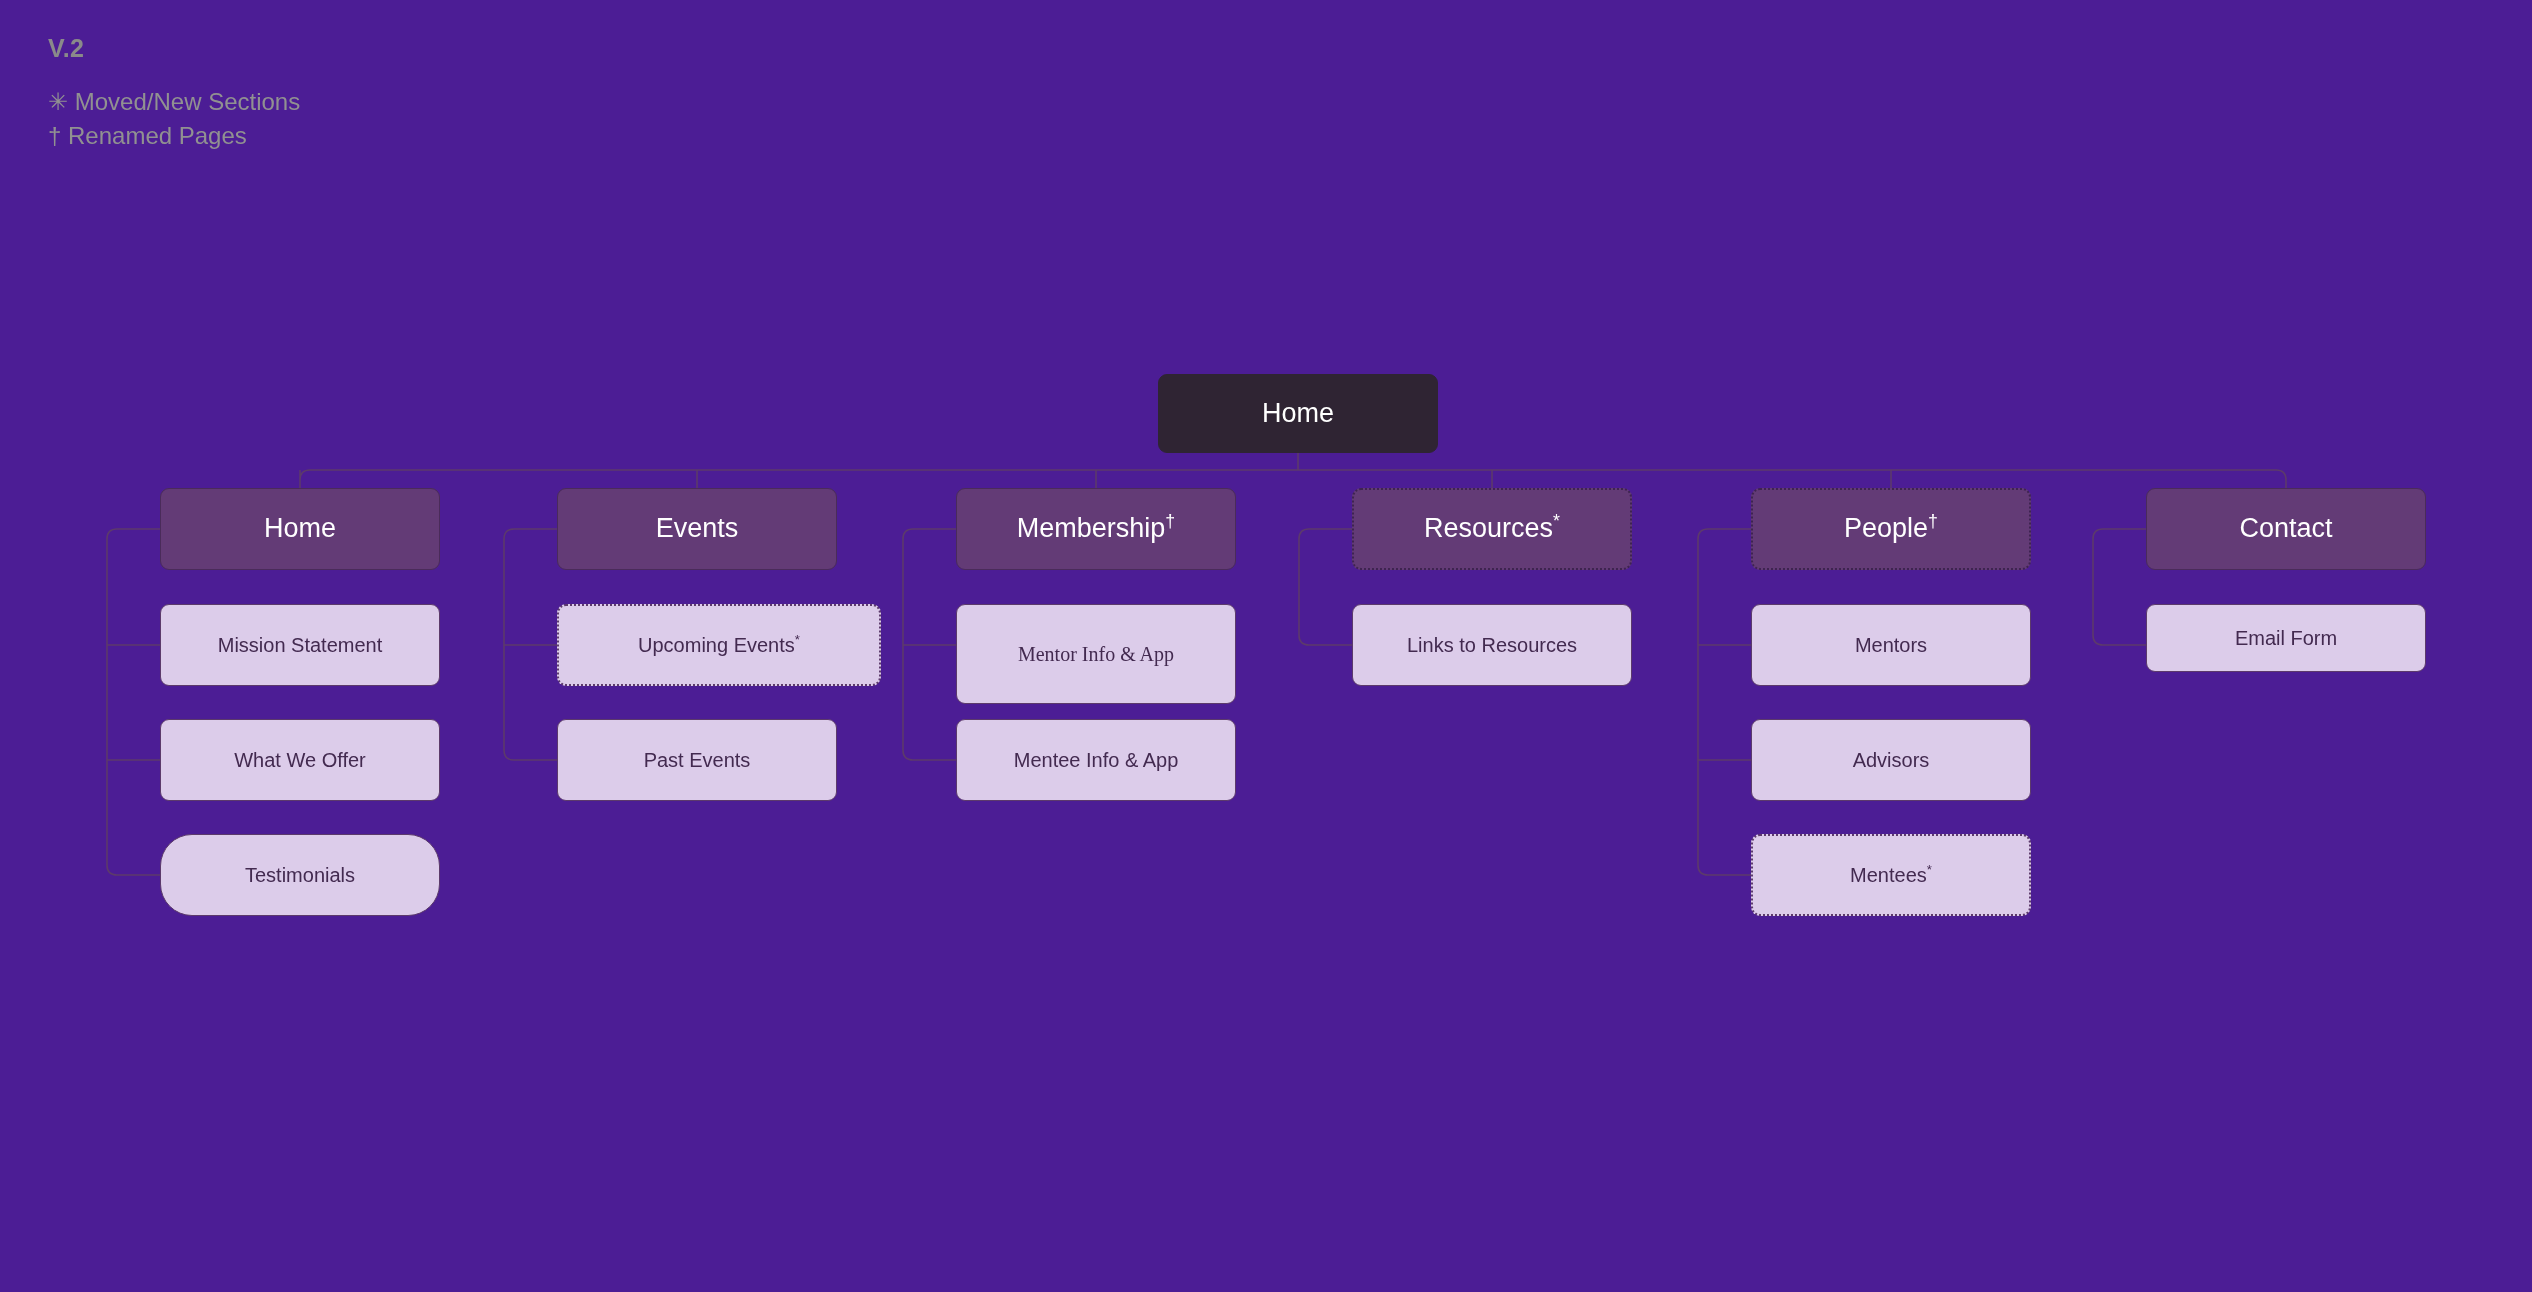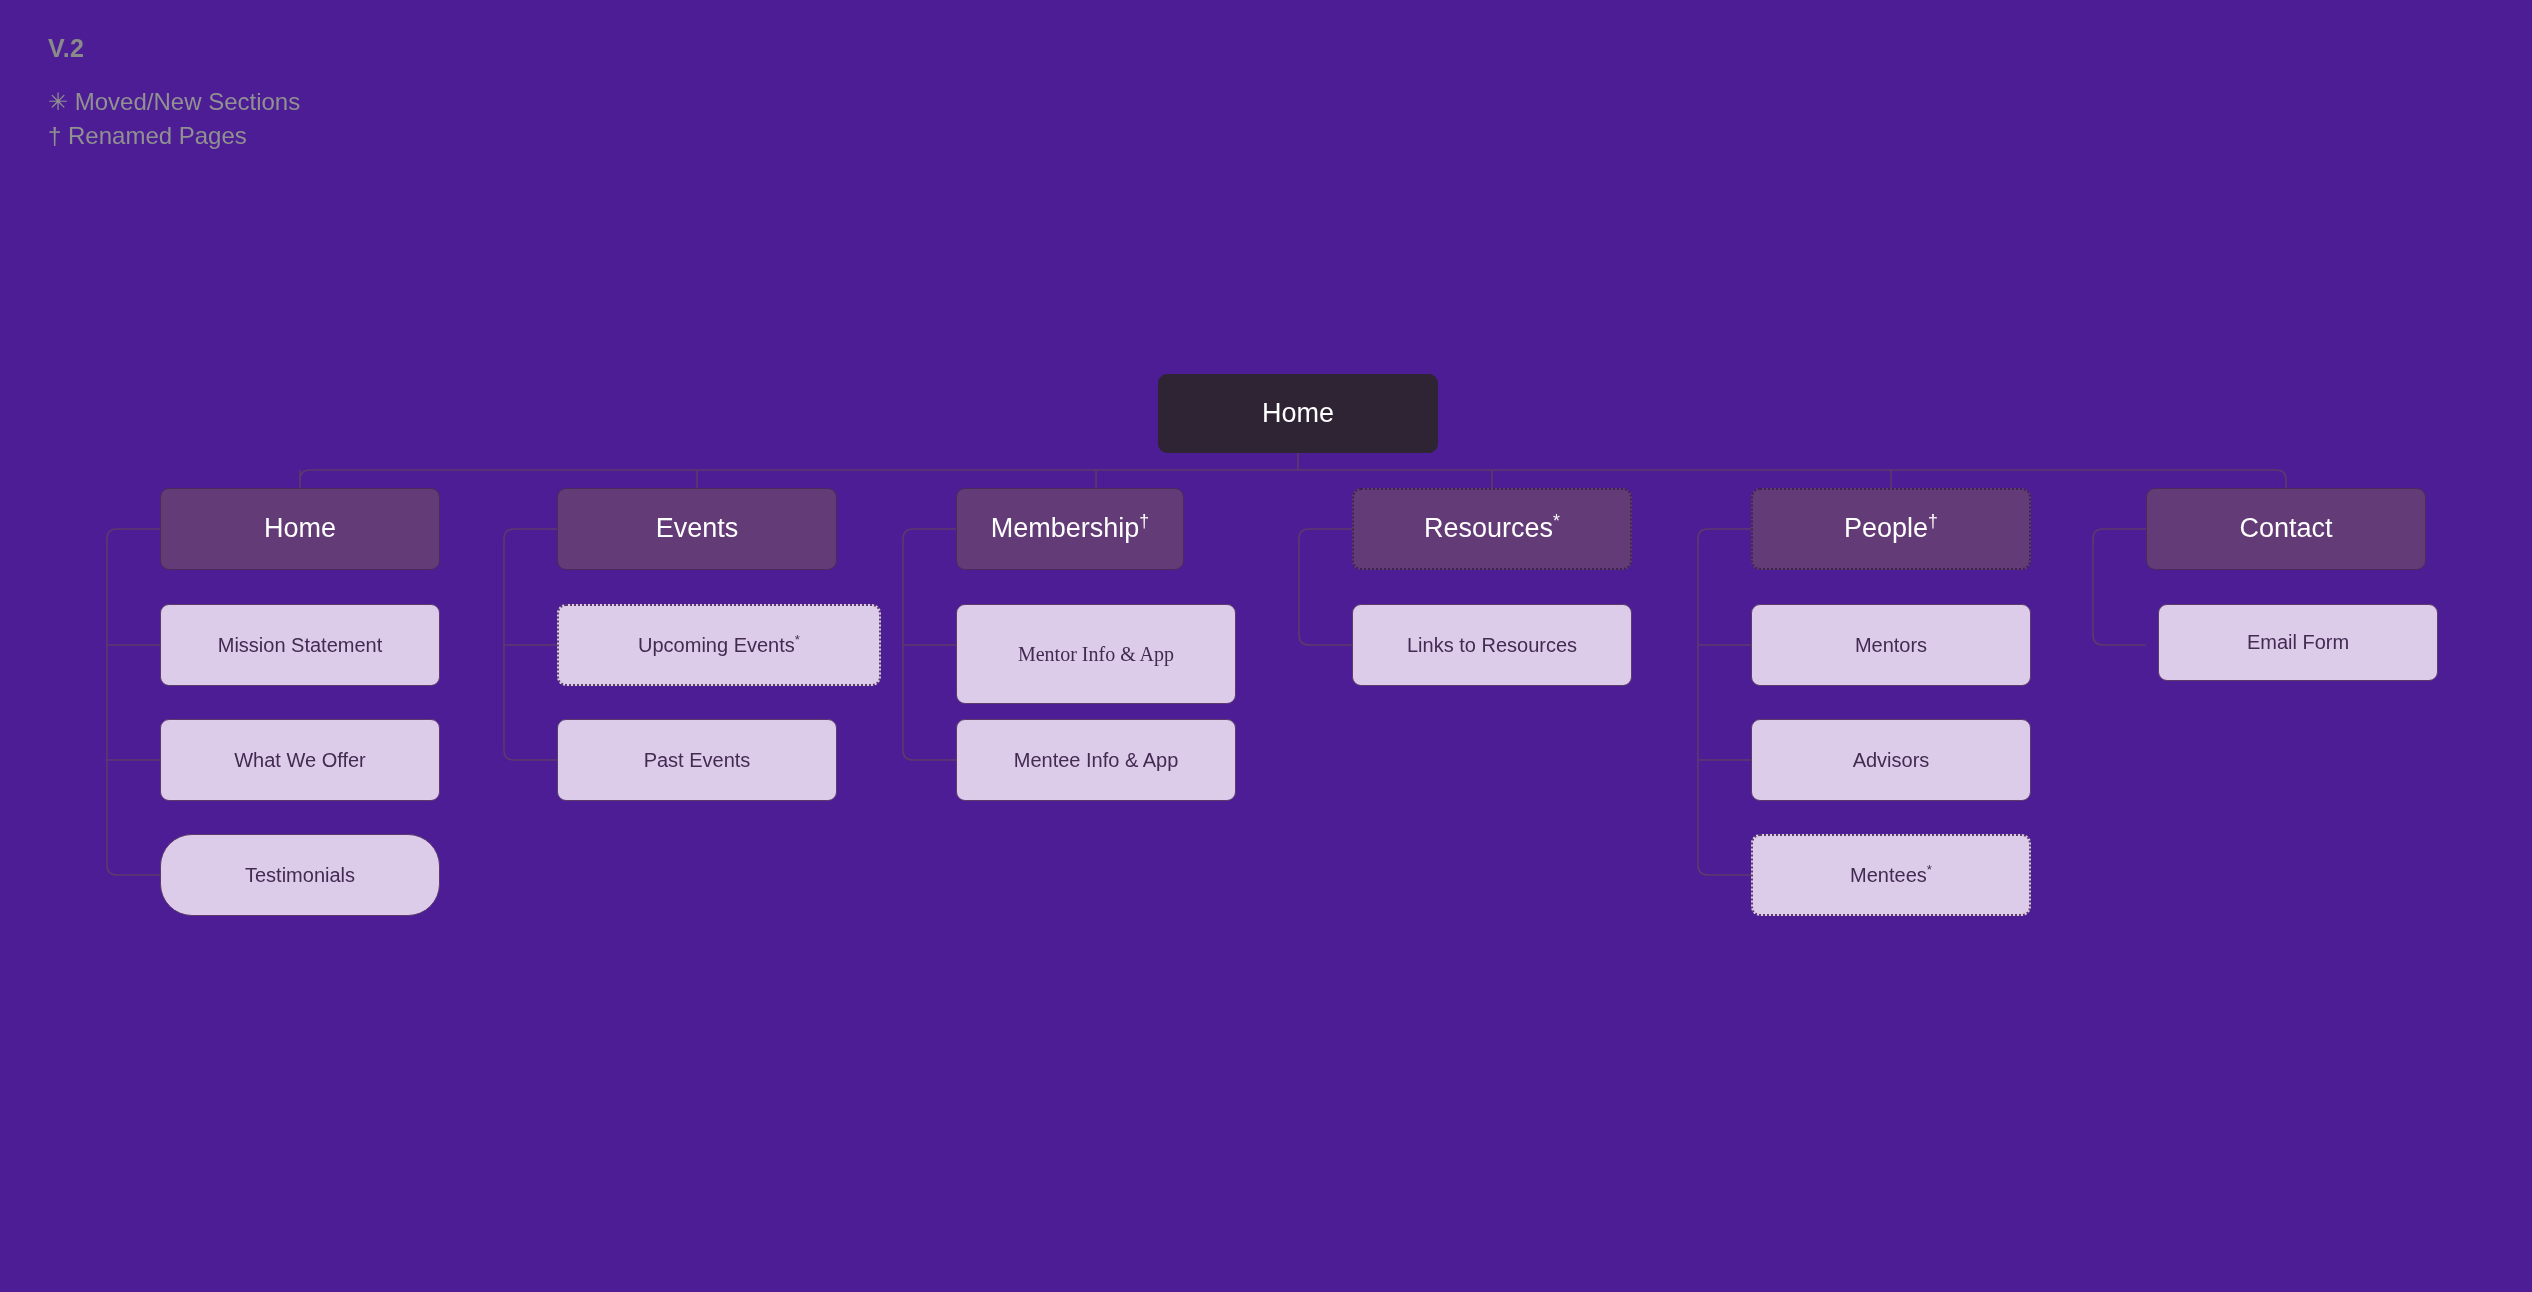--- a/index.html
+++ b/index.html
@@ -153,21 +153,21 @@
       </div>
       <div class="node section" style="left: 557px; top: 488px; width: 280px; height: 82px;">
         <span class="node-label">Events</span>
       </div>
       <div class="node page dotted" style="left: 557px; top: 604px; width: 324px; height: 82px;">
         <span class="node-label">Upcoming Events<sup class="marker">*</sup></span>
       </div>
       <div class="node page" style="left: 557px; top: 719px; width: 280px; height: 82px;">
         <span class="node-label">Past Events</span>
       </div>
-      <div class="node section" style="left: 956px; top: 488px; width: 228px; height: 82px;">
+      <div class="node section" style="left: 956px; top: 488px; width: 280px; height: 82px;">
         <span class="node-label">Membership<sup class="marker">†</sup></span>
       </div>
       <div class="node page" style="left: 956px; top: 604px; width: 280px; height: 100px; font-family: Liberation Serif, serif;">
         <span class="node-label">Mentor Info &amp; App</span>
       </div>
       <div class="node page" style="left: 956px; top: 719px; width: 280px; height: 82px;">
         <span class="node-label">Mentee Info &amp; App</span>
       </div>
       <div class="node section dotted" style="left: 1352px; top: 488px; width: 280px; height: 82px;">
         <span class="node-label">Resources<sup class="marker">*</sup></span>
@@ -183,18 +183,18 @@
       </div>
       <div class="node page" style="left: 1751px; top: 719px; width: 280px; height: 82px; justify-content: center;">
         <span class="node-label">Advisors</span>
       </div>
       <div class="node page dotted" style="left: 1751px; top: 834px; width: 280px; height: 82px;">
         <span class="node-label">Mentees<sup class="marker">*</sup></span>
       </div>
       <div class="node section" style="left: 2146px; top: 488px; width: 280px; height: 82px;">
         <span class="node-label">Contact</span>
       </div>
-      <div class="node page" style="left: 2146px; top: 604px; width: 280px; height: 77px; margin-left: 12px;">
+      <div class="node page" style="left: 2146px; top: 604px; width: 280px; height: 68px;">
         <span class="node-label">Email Form</span>
       </div>
     </div>
 
 </div>
 
 </body></html>

